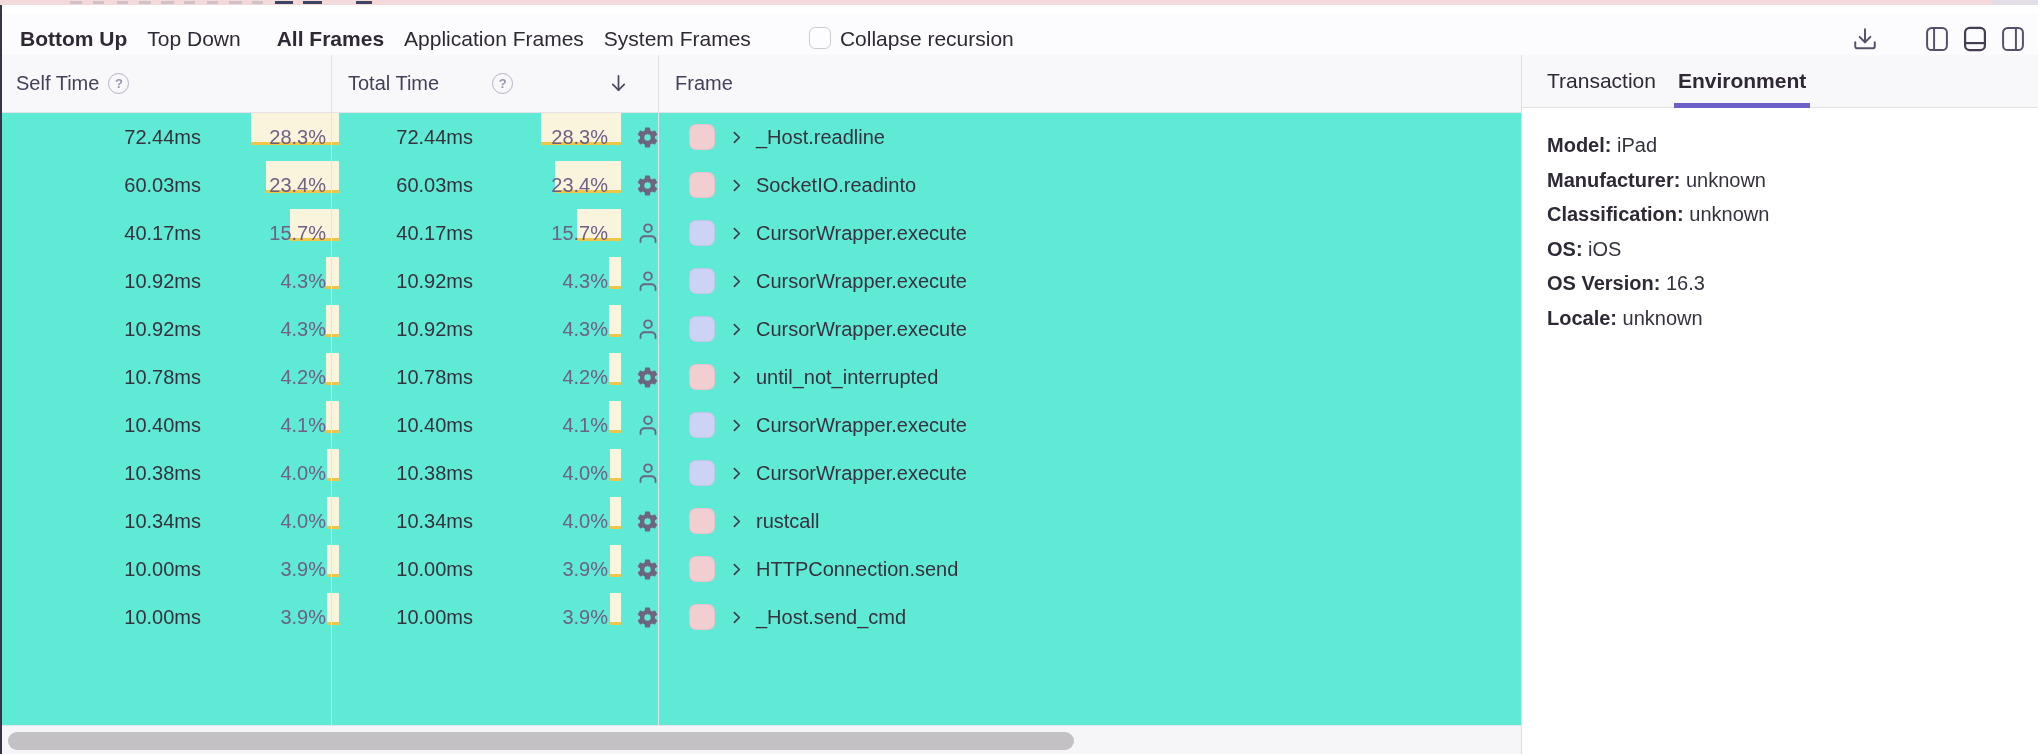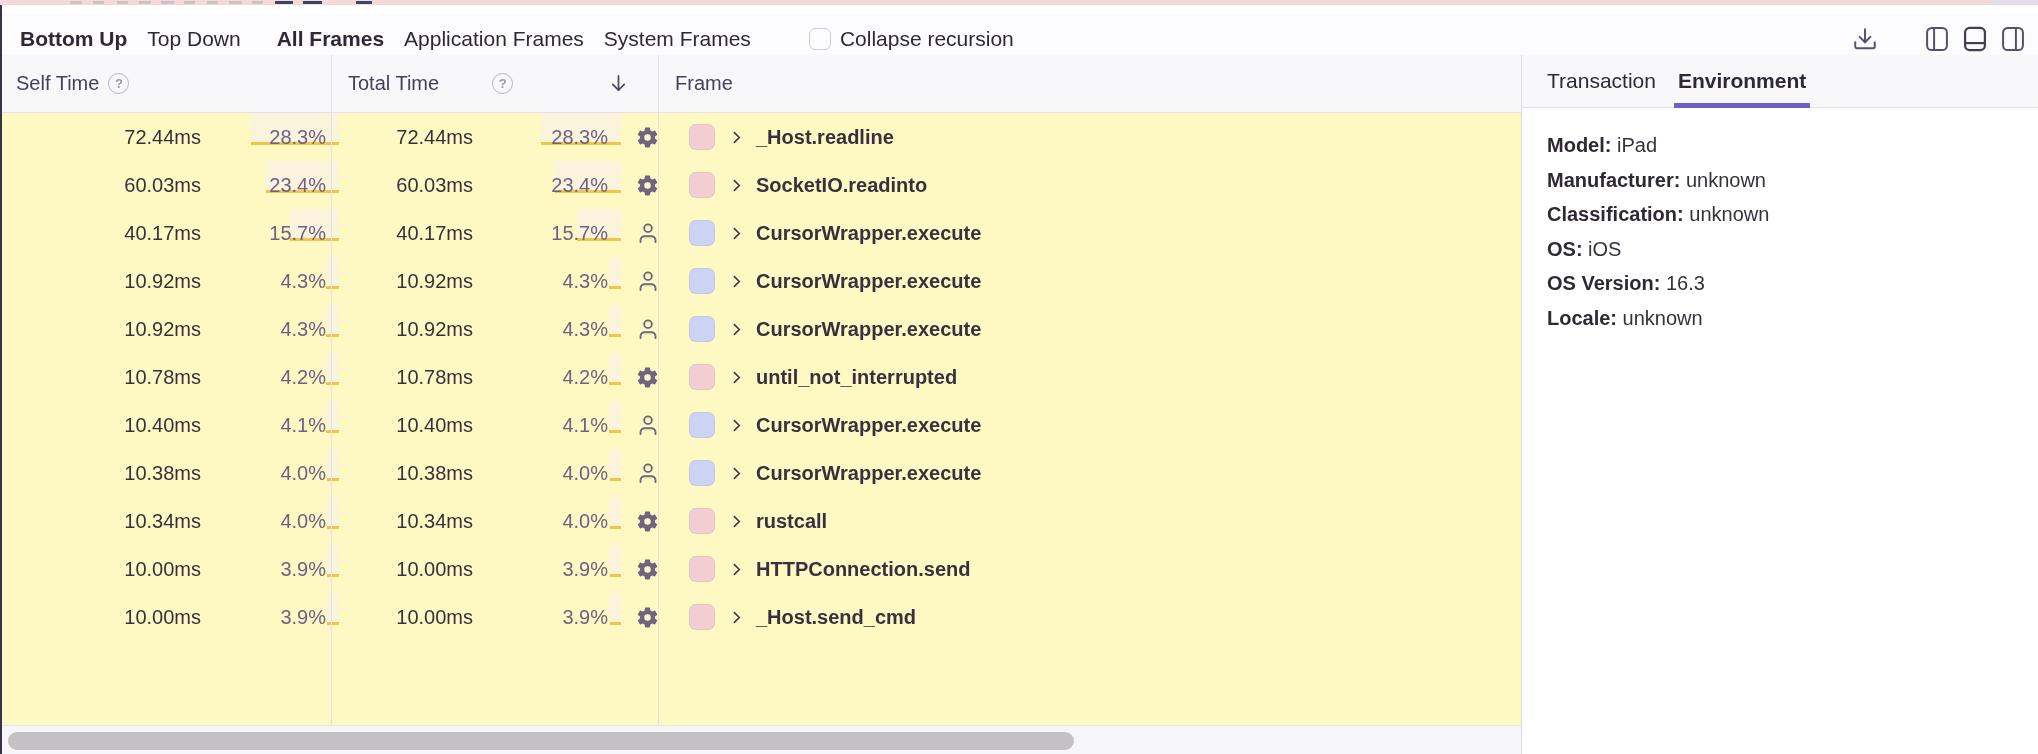--- a/index.html
+++ b/index.html
@@ -20,30 +20,30 @@
   .left-edge{position:absolute; left:0; top:5px; width:2px; height:749px; background:#3a3246; z-index:9;}
 
   
   .tabbar{position:absolute; left:2px; top:14px; width:2036px; height:50px; background:#fcfbfd;
           border-bottom:1px solid #eae7ee; display:flex; align-items:center; padding-left:18px;}
   .tab{position:relative; height:50px; display:flex; align-items:center; font-size:21px; color:var(--text-dark);
        margin-right:20px; cursor:pointer; white-space:nowrap;}
   .tab.grp{margin-left:16px;}
   .tab.active{font-weight:bold;}
   .tab.active::after{content:''; position:absolute; left:-3px; right:-3px; bottom:0; height:5px; background:var(--accent);}
-  .chkwrap{display:flex; align-items:center; margin-left:38px;}
+  .chkwrap{display:flex; align-items:flex-start; margin-left:38px;}
   .checkbox{width:22px; height:22px; border:1.5px solid #cfc9d6; border-radius:6px; background:#fdfcfe;}
   .chklabel{font-size:21px; margin-left:9px; color:var(--text-dark);}
   .tab-icons{margin-left:auto; display:flex; align-items:center; padding-right:10px;}
   .ticon{display:flex; align-items:center; justify-content:center; width:30px; height:34px; margin-left:8px; color:#57506b;}
   .ticon.dl{margin-right:34px;}
   .ticon.active{color:#443d52;}
 
   
-  .table-area{position:absolute; left:0; top:55px; width:1521px; height:670px; background:#fef9c3;}
+  .table-area{position:absolute; left:0; top:55px; width:1521px; height:670px; background:#5eead4;}
   .vline{position:absolute; top:0; bottom:0; width:1px; background:var(--border);}
   .thead{position:absolute; left:0; top:0; width:100%; height:58px; background:var(--hdr-bg);
          border-bottom:1px solid var(--border); display:flex; font-size:20px; color:var(--text-mid);}
   .th{display:flex; align-items:center;}
   .th-self{width:331px; padding-left:16px;}
   .th-total{width:327px; padding-left:17px; position:relative;gap:44px;}
   .th-frame{flex:1; padding-left:17px;}
   .qicon{width:21px; height:21px; border:1.5px solid #b9b1c4; border-radius:50%; color:#9c93ad;
          font-size:13px; font-weight:bold; display:inline-flex; align-items:center; justify-content:center; margin-left:9px;}
   .sort-arrow{position:absolute; right:28px; top:17px; color:#4d4760;}
@@ -57,21 +57,21 @@
   .pctbox{position:relative; width:112px; height:32px;}
   .cell-self .pctbox{margin-right:8px;}
   .bar{position:absolute; right:0; top:0; bottom:0; background:var(--bar-bg); border-bottom:3px solid var(--bar-line);}
   .pct{position:relative; display:block; text-align:right; line-height:48px; padding-right:13px; color:var(--pct-text);}
   .iconbox{width:53px; display:flex; align-items:center; justify-content:center; color:var(--icon-gray);}
   .cell-frame{flex:1; display:flex; align-items:center; padding-left:15px; color:#37313f;}
   .chip{width:26px; height:26px; border-radius:7px; border:1px solid rgba(0,0,0,0.05); flex:0 0 auto;}
   .chip.pink{background:#f2ced3;}
   .chip.lavender{background:#ccd3f4;}
   .chev{display:flex; align-items:center; margin:0 11px 0 13px; color:#3f3a4d;}
-  .fname{white-space:nowrap;font-weight:bold;}
+  .fname{white-space:nowrap;}
 
   
   .panel{position:absolute; left:1521px; top:55px; width:517px; height:699px; background:#fff; border-left:1px solid #dfdbe4;}
   .panel-tabs{height:53px; background:var(--hdr-bg); border-bottom:1px solid var(--border);
               display:flex; align-items:center; padding-left:25px; font-size:21px;}
   .ptab{position:relative; height:53px; display:flex; align-items:center; margin-right:22px; color:var(--text-dark); cursor:pointer;}
   .ptab.active{font-weight:bold;}
   .ptab.active::after{content:''; position:absolute; left:-4px; right:-4px; bottom:0; height:5px; background:var(--accent);}
   .panel-body{padding:20px 0 0 25px; font-size:20px; line-height:34.5px; color:#37313f;}
   .field b{color:var(--text-dark);}

